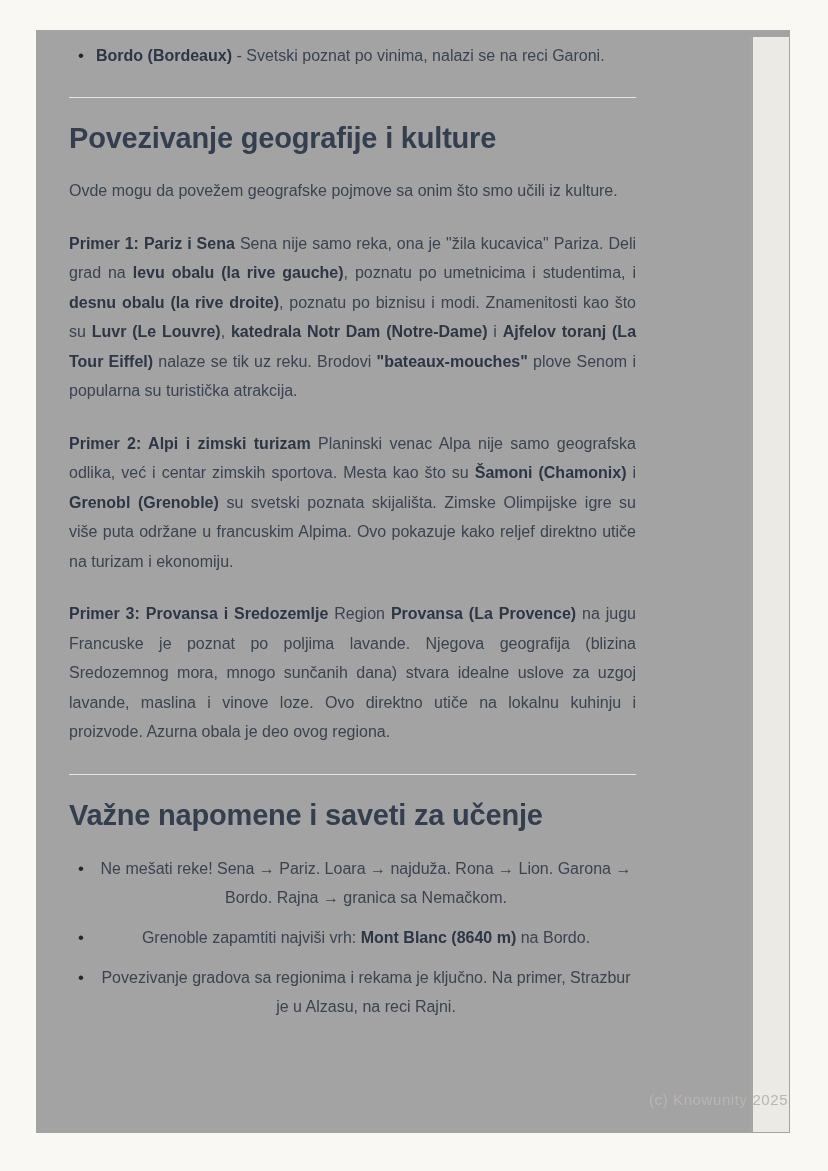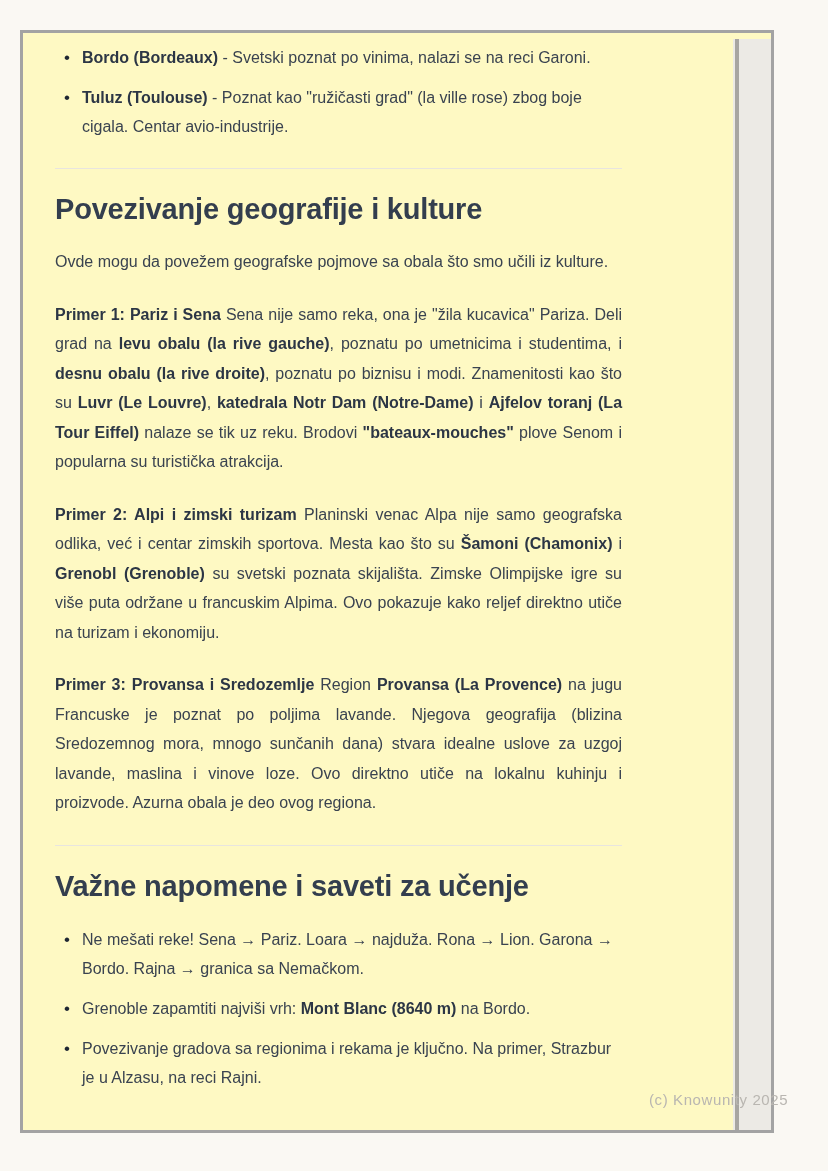--- a/index.html
+++ b/index.html
@@ -4,24 +4,24 @@
 <style>
   html,body{margin:0;padding:0;}
   body{
     width:828px;height:1171px;
     background:#faf8f3;
     font-family:"Liberation Sans",sans-serif;
     position:relative;
     overflow:hidden;
   }
   .page{
-    position:absolute;left:20px;top:30px;
+    position:absolute;left:36px;top:30px;
     width:754px;height:1103px;
-    background:#fef9c3;
-    border:3px solid #a3a3a3;
+    background:#a3a3a3;
+    border:1px solid #a3a3a3;
     box-sizing:border-box;
     overflow:hidden;
   }
   .content{
     position:relative;
     margin-left:32px;
     width:567px;
     padding-top:10px;
     color:#3a4350;
     font-size:16px;
@@ -84,38 +84,37 @@
   }
 </style>
 </head>
 <body>
 
 <div class="page">
   <div class="content">
 
     <ul class="bullets">
       <li><strong>Bordo (Bordeaux)</strong><span> - Svetski poznat po vinima, nalazi se na reci Garoni.</span></li>
-      <li><strong>Tuluz (Toulouse)</strong><span> - Poznat kao "ružičasti grad" (la ville rose) zbog boje cigala. Centar avio-industrije.</span></li>
     </ul>
 
     <hr class="rule">
 
     <h2 class="section-title">Povezivanje geografije i kulture</h2>
 
-    <p class="body-text">Ovde mogu da povežem geografske pojmove sa obala što smo učili iz kulture.</p>
+    <p class="body-text">Ovde mogu da povežem geografske pojmove sa onim što smo učili iz kulture.</p>
 
     <p class="body-text just"><strong>Primer 1: Pariz i Sena</strong><span> Sena nije samo reka, ona je "žila kucavica" Pariza. Deli grad na </span><strong>levu obalu (la rive gauche)</strong><span>, poznatu po umetnicima i studentima, i </span><strong>desnu obalu (la rive droite)</strong><span>, poznatu po biznisu i modi. Znamenitosti kao što su </span><strong>Luvr (Le Louvre)</strong><span>, </span><strong>katedrala Notr Dam (Notre-Dame)</strong><span> i </span><strong>Ajfelov toranj (La Tour Eiffel)</strong><span> nalaze se tik uz reku. Brodovi </span><strong>"bateaux-mouches"</strong><span> plove Senom i popularna su turistička atrakcija.</span></p>
     <p class="body-text just"><strong>Primer 2: Alpi i zimski turizam</strong><span> Planinski venac Alpa nije samo geografska odlika, već i centar zimskih sportova. Mesta kao što su </span><strong>Šamoni (Chamonix)</strong><span> i </span><strong>Grenobl (Grenoble)</strong><span> su svetski poznata skijališta. Zimske Olimpijske igre su više puta održane u francuskim Alpima. Ovo pokazuje kako reljef direktno utiče na turizam i ekonomiju.</span></p>
     <p class="body-text just"><strong>Primer 3: Provansa i Sredozemlje</strong><span> Region </span><strong>Provansa (La Provence)</strong><span> na jugu Francuske je poznat po poljima lavande. Njegova geografija (blizina Sredozemnog mora, mnogo sunčanih dana) stvara idealne uslove za uzgoj lavande, maslina i vinove loze. Ovo direktno utiče na lokalnu kuhinju i proizvode. Azurna obala je deo ovog regiona.</span></p>
 
     <hr class="rule">
 
     <h2 class="section-title">Važne napomene i saveti za učenje</h2>
 
-    <ul class="bullets" style="margin-top:24px;">
+    <ul class="bullets" style="margin-top:24px;text-align:center;">
       <li><span>Ne mešati reke! Sena → Pariz. Loara → najduža. Rona → Lion. Garona → Bordo. Rajna → granica sa Nemačkom.</span></li>
       <li><span>Grenoble zapamtiti najviši vrh: </span><strong>Mont Blanc (8640 m)</strong><span> na Bordo.</span></li>
       <li><span>Povezivanje gradova sa regionima i rekama je ključno. Na primer, Strazbur je u Alzasu, na reci Rajni.</span></li>
     </ul>
 
   </div>
 
   <div class="scroll-track"></div>
   <div class="scroll-thumb"></div>
 </div>

